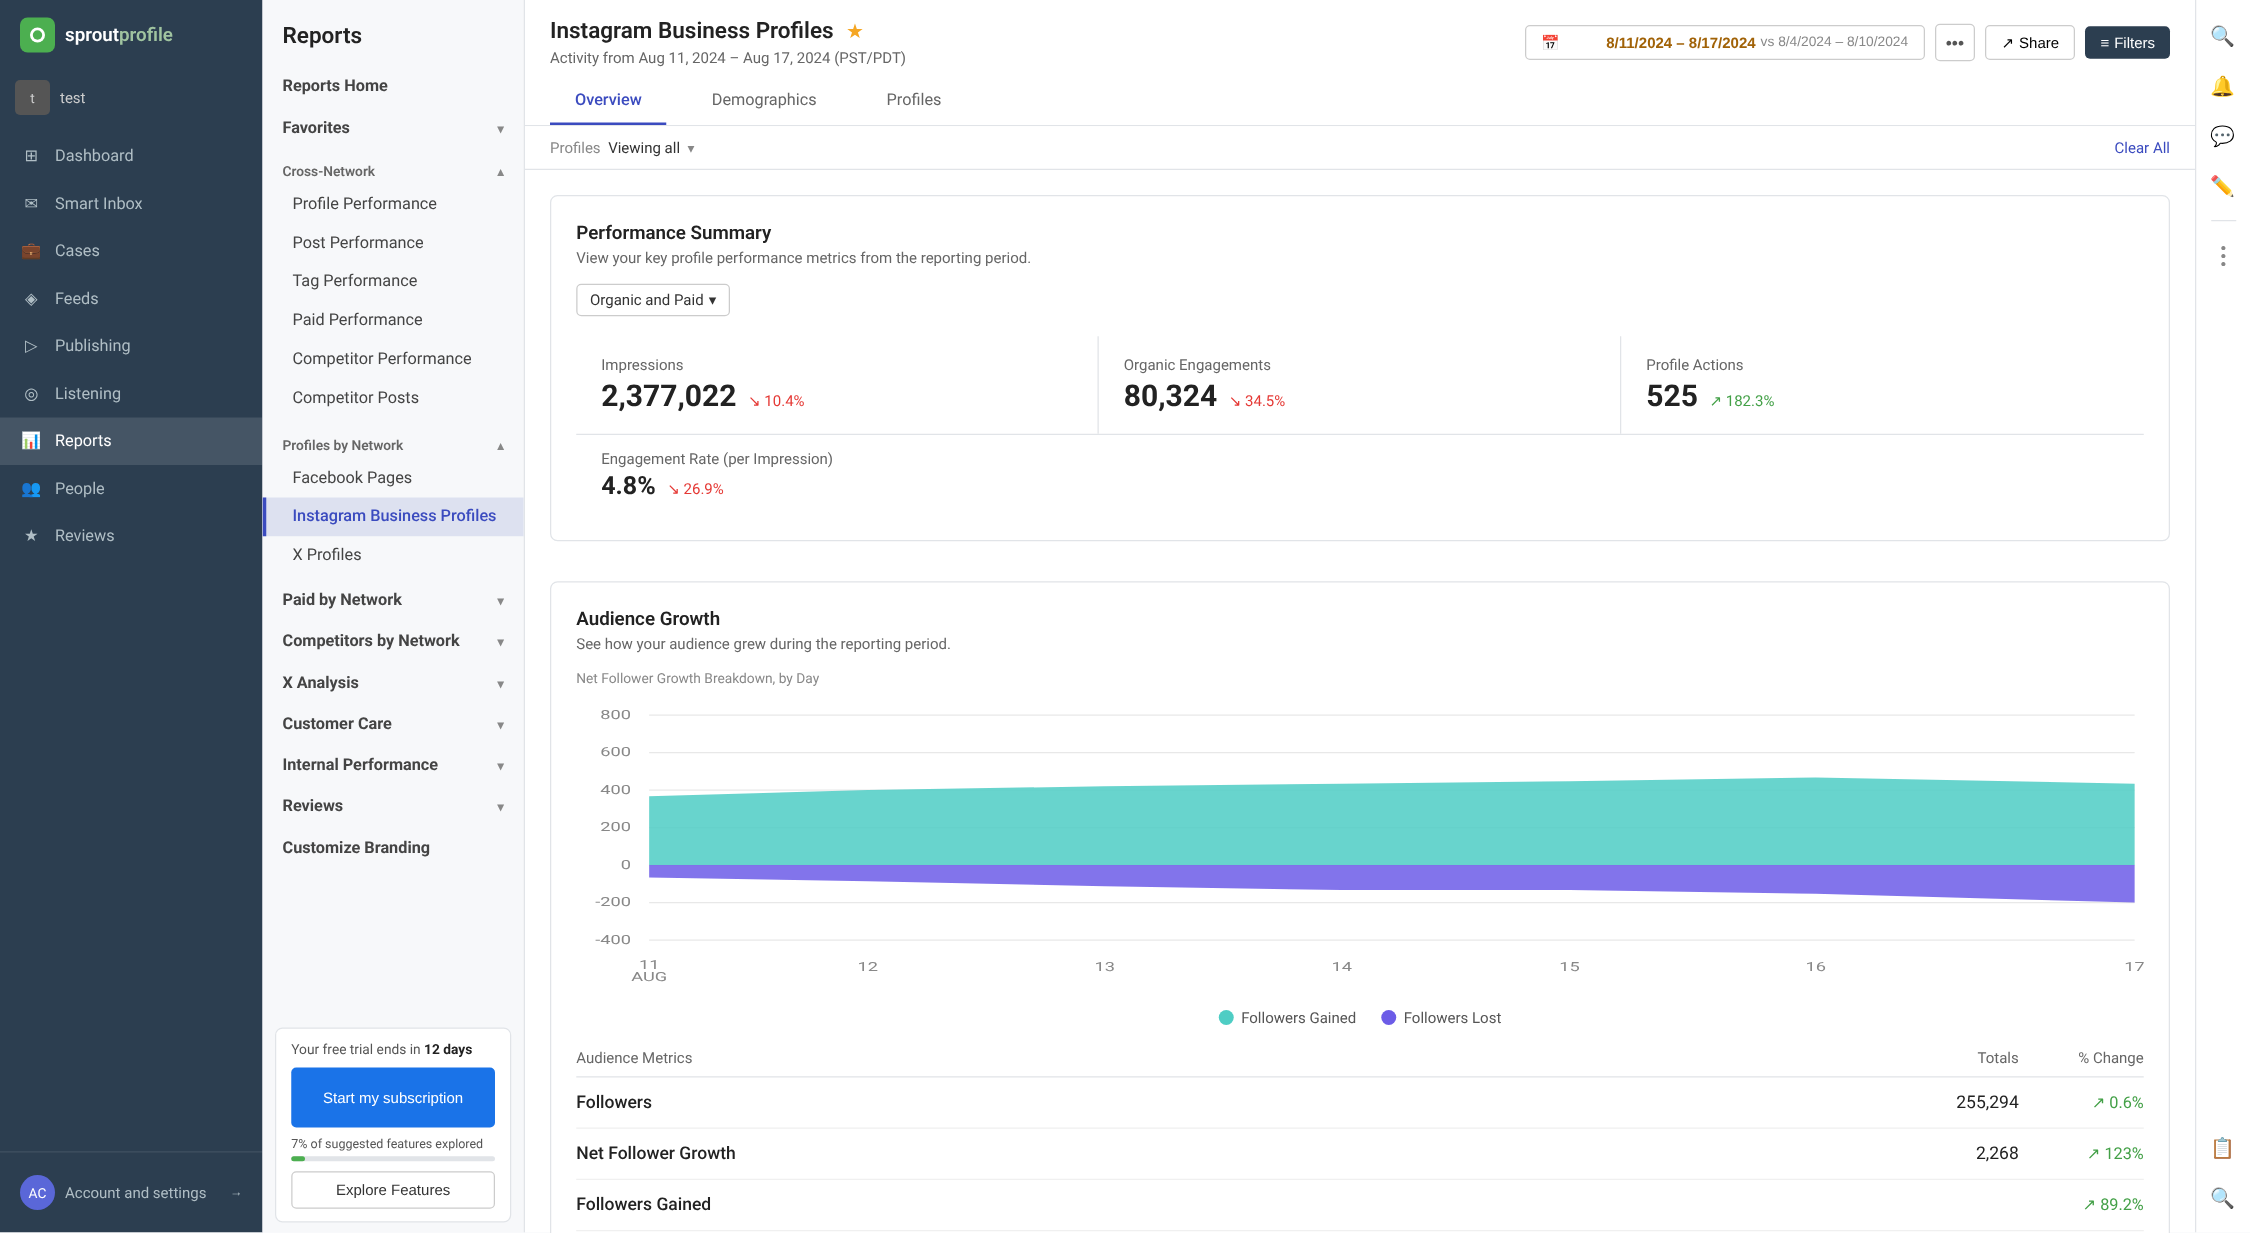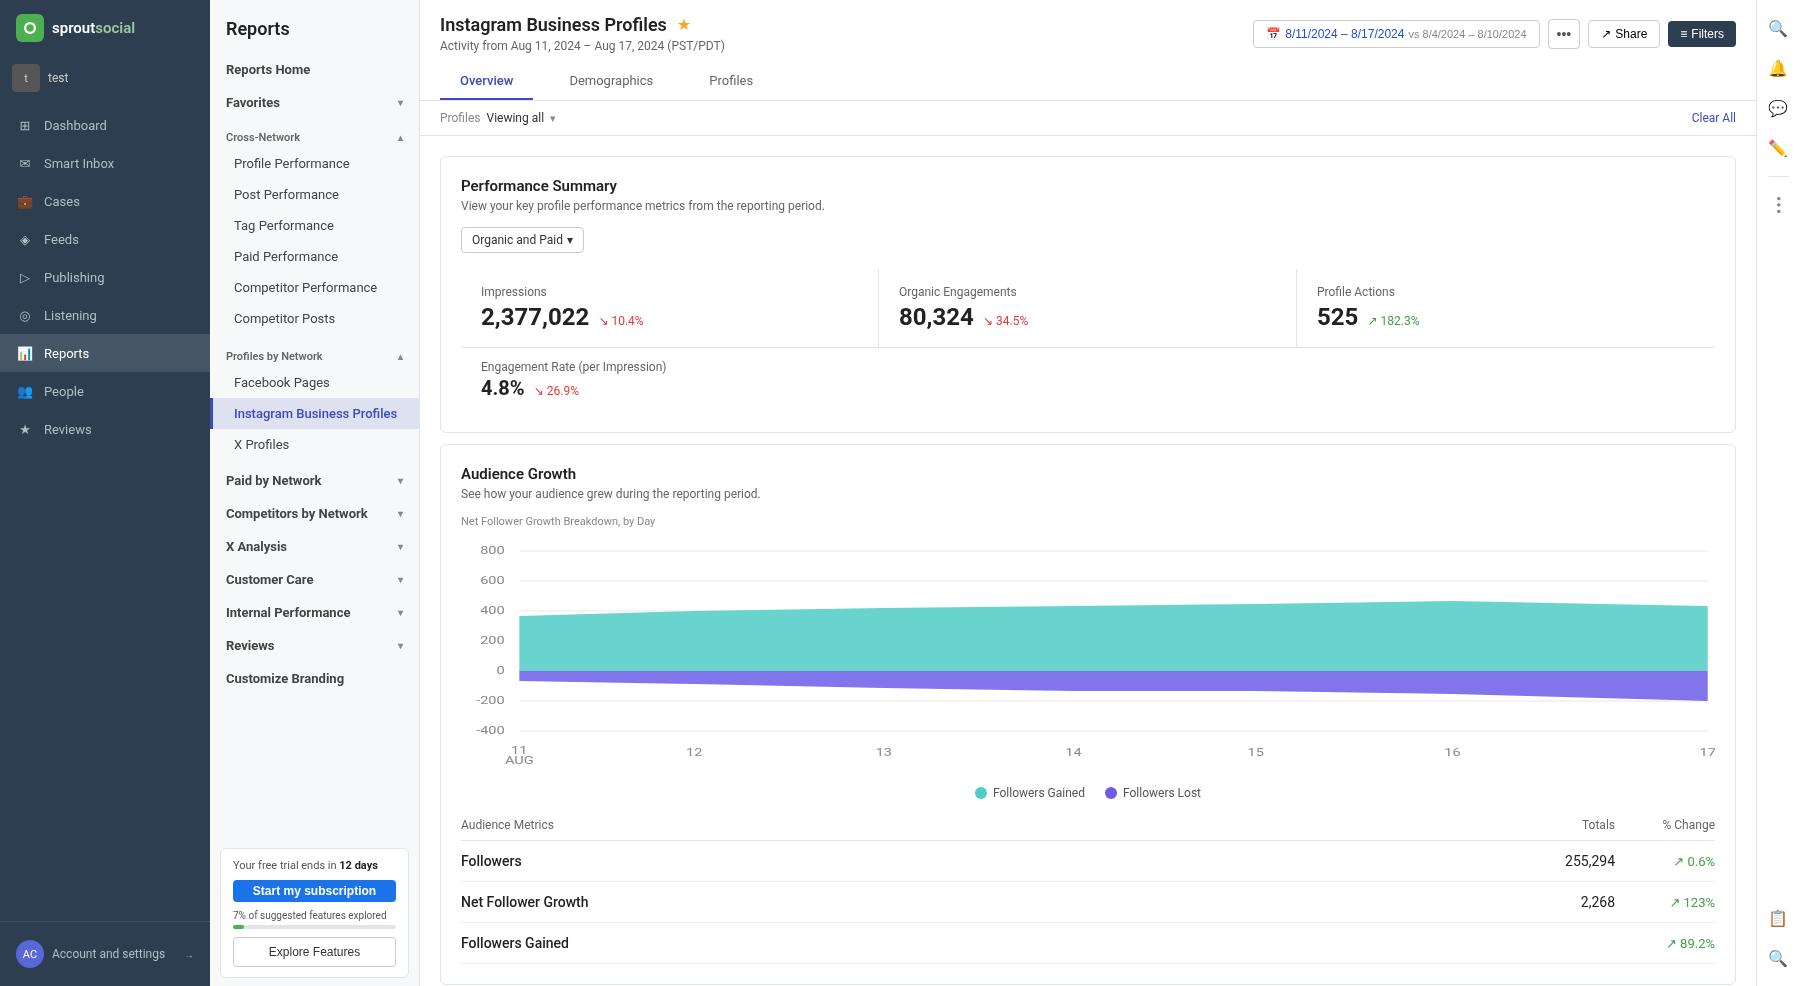--- a/index.html
+++ b/index.html
@@ -33,59 +33,59 @@
     .ss-item { display: flex; align-items: center; justify-content: space-between; padding: 9px 16px; color: #444; font-size: 13px; cursor: pointer; font-weight: bold; }
     .ss-item .chevron { color: #888; font-size: 10px; }
     .ss-section { padding: 4px 0; }
     .ss-group-label { padding: 8px 16px 4px; font-size: 11px; font-weight: 600; color: #666; text-transform: none; display: flex; align-items: center; justify-content: space-between; cursor: pointer; }
     .ss-group-label .chevron { font-size: 10px; color: #888; }
     .ss-sub-item { padding: 8px 16px 8px 24px; color: #444; font-size: 13px; cursor: pointer; display: block; }
     .ss-sub-item.active { background: #dde1f0; color: #3b4bbf; font-weight: 500; border-left: 3px solid #3b4bbf; padding-left: 21px; }
     .trial-box { padding: 10px 12px; background: #fff; margin: 8px 10px; border-radius: 6px; border: 1px solid #e1e4e8; }
     .trial-text { font-size: 11px; color: #555; margin-bottom: 8px; }
     .trial-text strong { color: #222; }
-    .start-sub-btn { width: 100%; padding: 4px; background: #1a73e8; color: white; border: none; border-radius: 4px; font-size: 12px; font-weight: 700; cursor: pointer; margin-bottom: 8px; }
+    .start-sub-btn { width: 100%; padding: 17px; background: #1a73e8; color: white; border: none; border-radius: 4px; font-size: 12px; font-weight: 400; cursor: pointer; margin-bottom: 8px; }
     .explore-btn { width: 100%; padding: 7px; background: white; color: #333; border: 1px solid #ccc; border-radius: 4px; font-size: 12px; cursor: pointer; }
     .progress-area { margin-bottom: 8px; }
     .progress-label { font-size: 10px; color: #555; margin-bottom: 4px; }
     .progress-bar { height: 4px; background: #e1e4e8; border-radius: 2px; }
     .progress-fill { height: 4px; background: #4CAF50; border-radius: 2px; width: 7%; }
 
     
     .main-content { flex: 1; display: flex; flex-direction: column; overflow: hidden; background: #fff; }
     .main-header { padding: 14px 20px 0; background: #fff; border-bottom: 1px solid #e1e4e8; }
     .page-title-row { display: flex; align-items: center; gap: 10px; margin-bottom: 4px; }
     .page-title { font-size: 18px; font-weight: 600; color: #222; }
     .star-icon { color: #f5a623; font-size: 16px; }
     .date-range-bar { display: flex; align-items: center; justify-content: space-between; margin-bottom: 10px; }
     .activity-date { font-size: 12px; color: #666; }
     .header-actions { display: flex; align-items: center; gap: 8px; }
     .date-btn { display: flex; align-items: center; gap: 4px; padding: 6px 12px; border: 1px solid #ccc; border-radius: 4px; background: white; font-size: 12px; cursor: pointer; color: #333; }
-    .date-btn .date-main { font-weight: 400; color: #1d4ed8; }
+    .date-btn .date-main { font-weight: 700; color: #a16207; margin-left: 33px; }
     .date-btn .date-vs { color: #888; font-size: 11px; }
     .more-btn { padding: 6px 8px; border: 1px solid #ccc; border-radius: 4px; background: white; cursor: pointer; color: #555; font-size: 14px; }
     .share-btn { display: flex; align-items: center; gap: 4px; padding: 6px 12px; border: 1px solid #ccc; border-radius: 4px; background: white; font-size: 12px; cursor: pointer; }
     .filters-btn { display: flex; align-items: center; gap: 4px; padding: 6px 12px; background: #2c3e50; color: white; border: none; border-radius: 4px; font-size: 12px; cursor: pointer; }
     .tabs-row { display: flex; align-items: center; gap: 16px; }
     .tab { padding: 10px 20px; font-size: 13px; color: #666; cursor: pointer; border-bottom: 2px solid transparent; }
     .tab.active { color: #3b4bbf; border-bottom: 2px solid #3b4bbf; font-weight: 500; }
 
     
     .profiles-bar { display: flex; align-items: center; justify-content: space-between; padding: 10px 20px; border-bottom: 1px solid #e1e4e8; background: #fff; }
     .profiles-select { display: flex; align-items: center; gap: 6px; }
     .profiles-label { font-size: 12px; color: #888; }
     .profiles-value { font-size: 12px; color: #333; }
     .profiles-chevron { color: #888; font-size: 11px; }
     .clear-all { font-size: 12px; color: #3b4bbf; cursor: pointer; }
 
     
     .content-scroll { flex: 1; overflow-y: auto; padding: 20px; }
 
     
-    .section-card { background: white; border: 1px solid #e1e4e8; border-radius: 6px; padding: 20px; margin-bottom: 11px; }
+    .section-card { background: white; border: 1px solid #e1e4e8; border-radius: 6px; padding: 20px; margin-bottom: 32px; }
     .section-title { font-size: 15px; font-weight: 600; color: #222; margin-bottom: 4px; }
     .section-subtitle { font-size: 12px; color: #666; margin-bottom: 14px; }
     .filter-dropdown { display: inline-flex; align-items: center; gap: 4px; padding: 5px 10px; border: 1px solid #ccc; border-radius: 4px; font-size: 12px; color: #333; cursor: pointer; margin-bottom: 16px; }
     .metrics-grid { display: grid; grid-template-columns: 1fr 1fr 1fr; gap: 0; }
     .metric-cell { padding: 16px 20px; border-right: 1px solid #e1e4e8; }
     .metric-cell:last-child { border-right: none; }
     .metric-label { font-size: 12px; color: #666; margin-bottom: 4px; }
     .metric-value { font-size: 24px; font-weight: 700; color: #222; }
     .metric-change { font-size: 12px; margin-left: 6px; }
     .metric-change.down { color: #e53935; }
@@ -125,21 +125,21 @@
 <body>
 
 <div class="left-nav">
   <div class="logo-area">
     <div class="logo-icon">
       <svg viewBox="0 0 24 24">
           <circle cx="12" cy="12" r="8" fill="white"></circle>
           <circle cx="12" cy="12" r="5" fill="#4CAF50"></circle>
         </svg>
     </div>
-    <span class="logo-text">sprout<span>social</span></span>
+    <span class="logo-text">sprout<span>profile</span></span>
   </div>
   <div class="workspace-area">
     <div class="workspace-dot">t</div>
     <span class="workspace-name">test</span>
   </div>
   <nav class="nav-items">
     <div class="nav-item">
       <span class="nav-icon">⊞</span>
       <span>Dashboard</span>
     </div>

